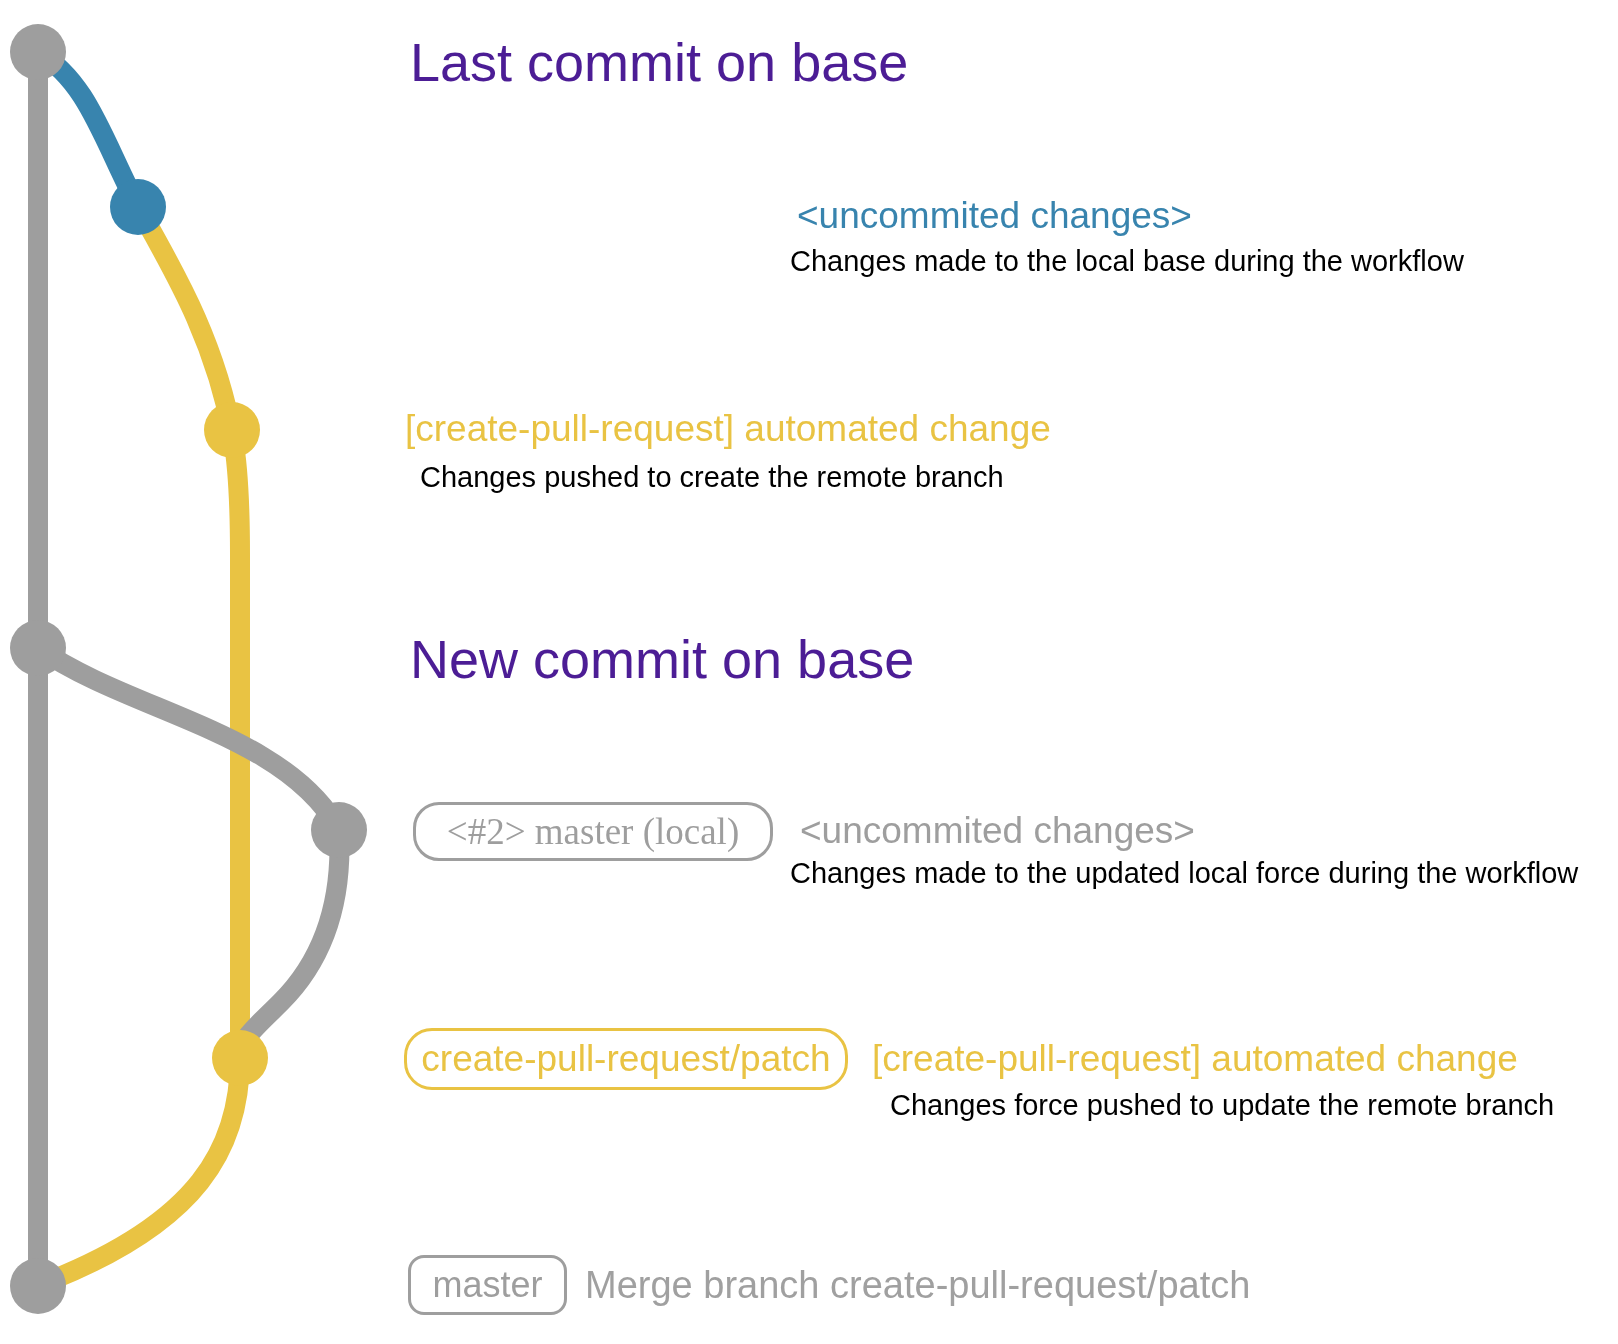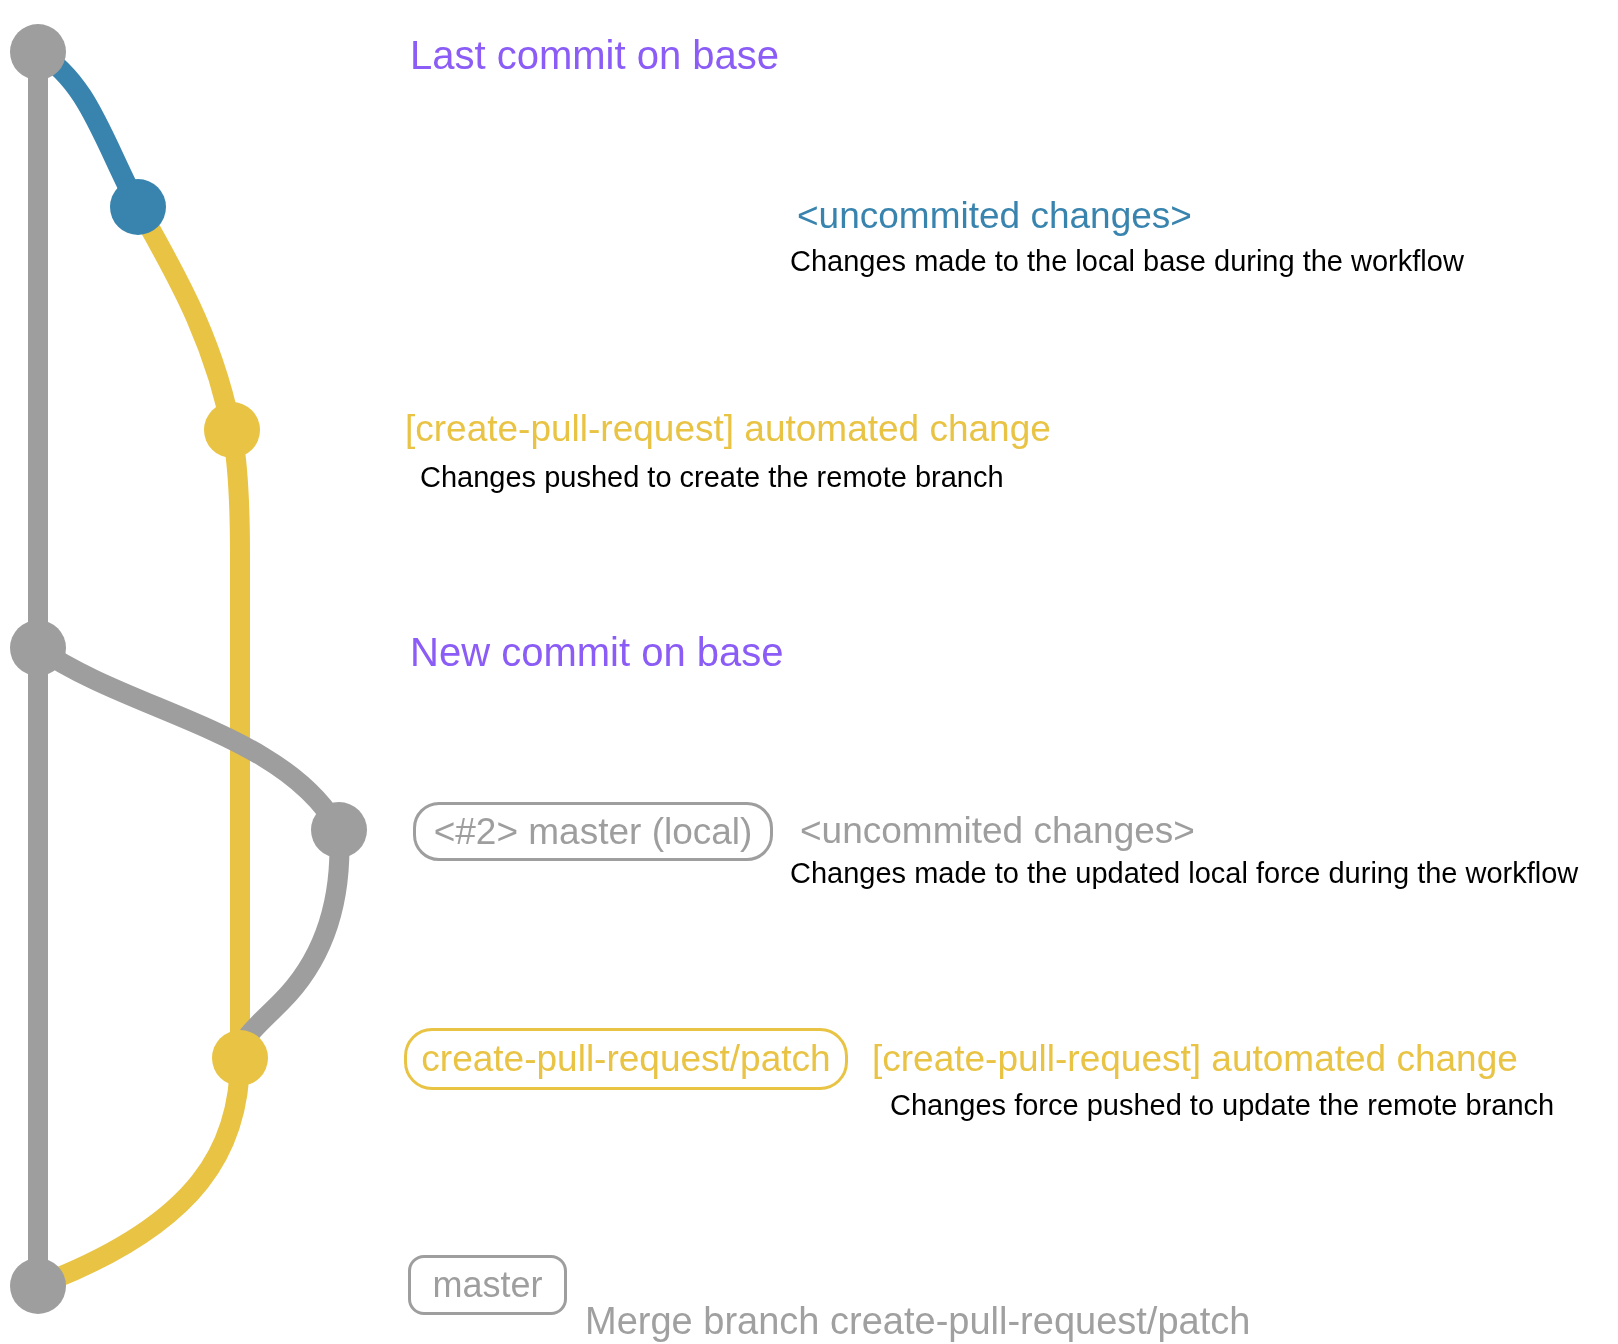--- a/index.html
+++ b/index.html
@@ -2,30 +2,30 @@
 <html><head>
 <meta charset="utf-8">
 <style>
   html,body{margin:0;padding:0;background:#ffffff;}
   #stage{position:relative;width:1618px;height:1344px;background:#ffffff;overflow:hidden;
          font-family:"Liberation Sans",sans-serif;}
   #graph-svg{position:absolute;left:0;top:0;}
 
   .txt{position:absolute;white-space:nowrap;}
 
-  .h-gray{font-size:40px;line-height:1.05;color:#8b5cf6;}
+  .h-gray{font-size:54px;line-height:1.05;color:#4c1d95;}
   .h-blue{font-size:37px;line-height:1.05;color:#3884ae;}
   .h-yellow{font-size:37px;line-height:1.05;color:#e9c343;}
   .h-gray-sm{font-size:37px;line-height:1.05;color:#9e9e9e;}
   .caption{font-family:Liberation Sans, sans-serif;font-size:29px;line-height:1.1;color:#000000;}
 
   .badge{position:absolute;box-sizing:border-box;display:flex;align-items:center;justify-content:center;
          border:3px solid;border-radius:26px;font-size:37px;white-space:nowrap;}
   .badge-blue{left:409px;top:185px;width:363px;height:58px;border-color:#3884ae;color:#3884ae;}
-  .badge-gray2{left:413px;top:802px;width:360px;height:59px;border-color:#9e9e9e;color:#9e9e9e;}
+  .badge-gray2{left:413px;top:802px;width:360px;height:59px;border-color:#9e9e9e;color:#9e9e9e;font-family:Liberation Serif, serif;}
   .badge-yellow{left:404px;top:1028px;width:444px;height:62px;border-color:#e9c343;border-radius:28px;color:#e9c343;}
   .badge-master{left:408px;top:1255px;width:159px;height:60px;border-color:#9e9e9e;border-radius:16px;color:#9e9e9e;font-size:36px;}
 </style>
 </head>
 <body>
 
 <div id="stage">
 
   <svg id="graph-svg" width="1618" height="1344" viewBox="0 0 1618 1344">
 
@@ -61,15 +61,15 @@
 
   <div class="badge badge-yellow">
     <span>create-pull-request/patch</span>
   </div>
   <div class="txt h-yellow" style="left:872px;top:1040px;">[create-pull-request] automated change</div>
   <div class="txt caption" style="left:890px;top:1090px;">Changes force pushed to update the remote branch</div>
 
   <div class="badge badge-master">
     <span>master</span>
   </div>
-  <div class="txt h-gray-sm" style="left:585px;top:1266px;font-size:38px;color:#a0a0a0;margin-top:36px;">Merge branch create-pull-request/patch</div>
+  <div class="txt h-gray-sm" style="left:585px;top:1266px;font-size:38px;color:#a0a0a0;">Merge branch create-pull-request/patch</div>
 
 </div>
 
 </body></html>

